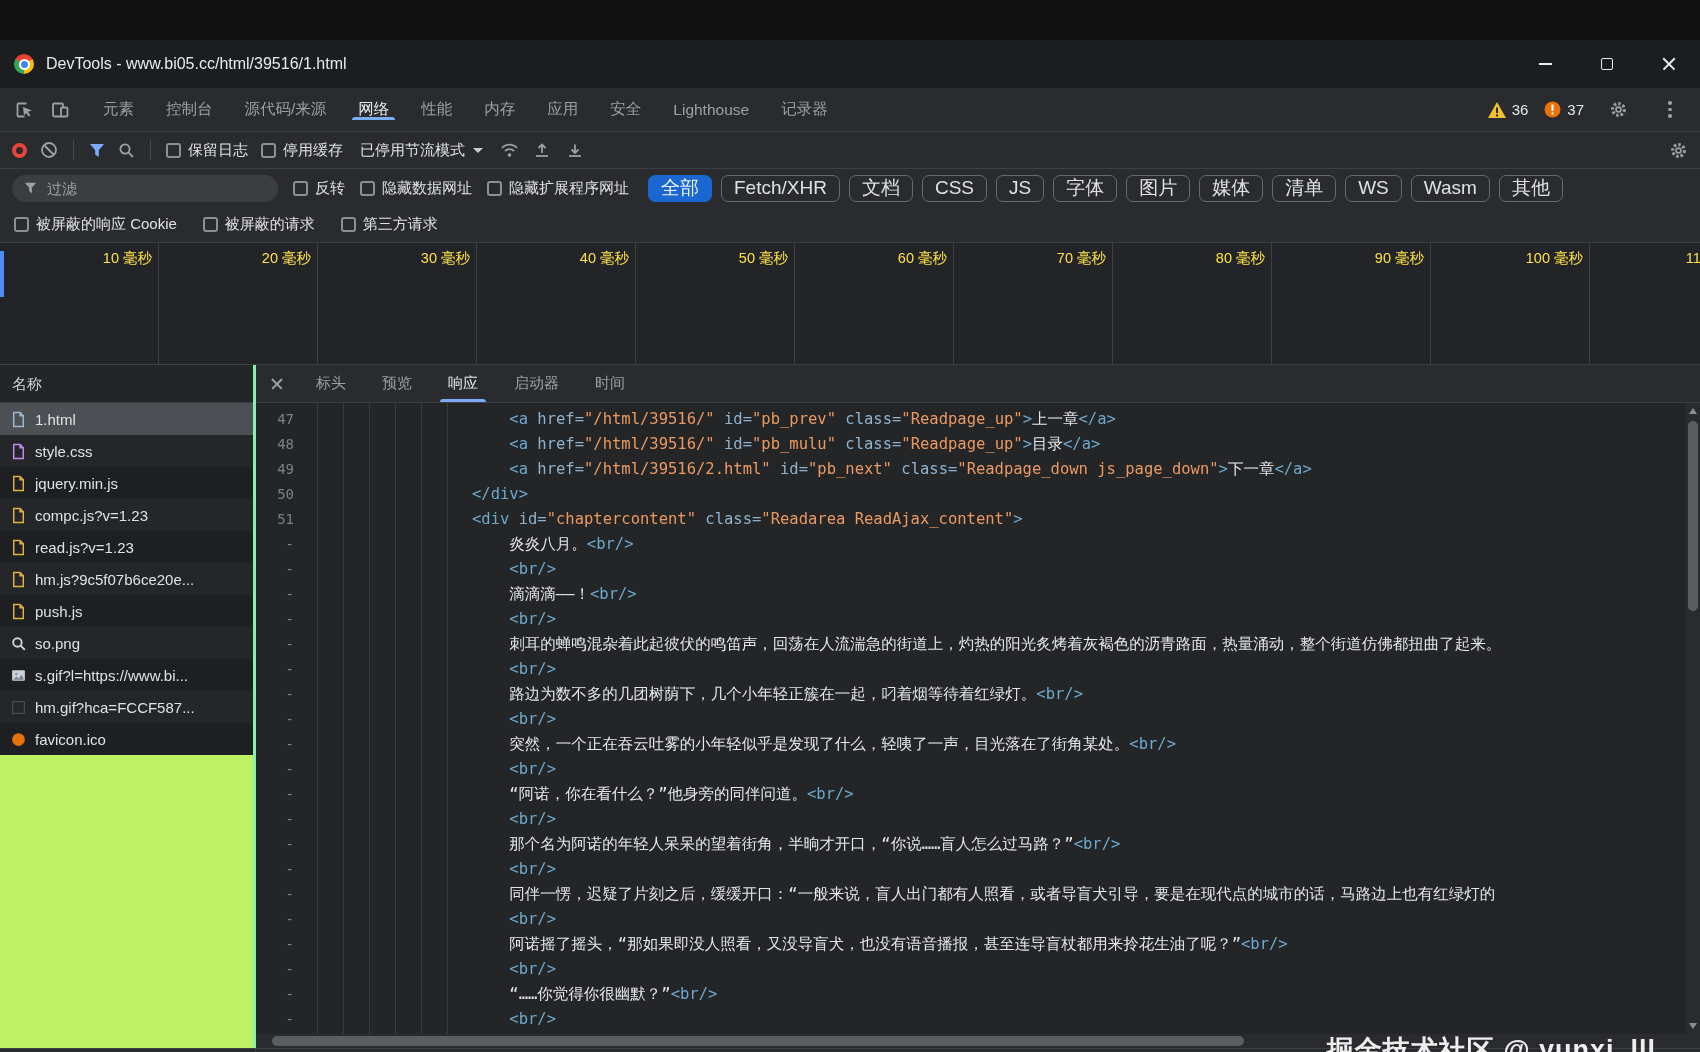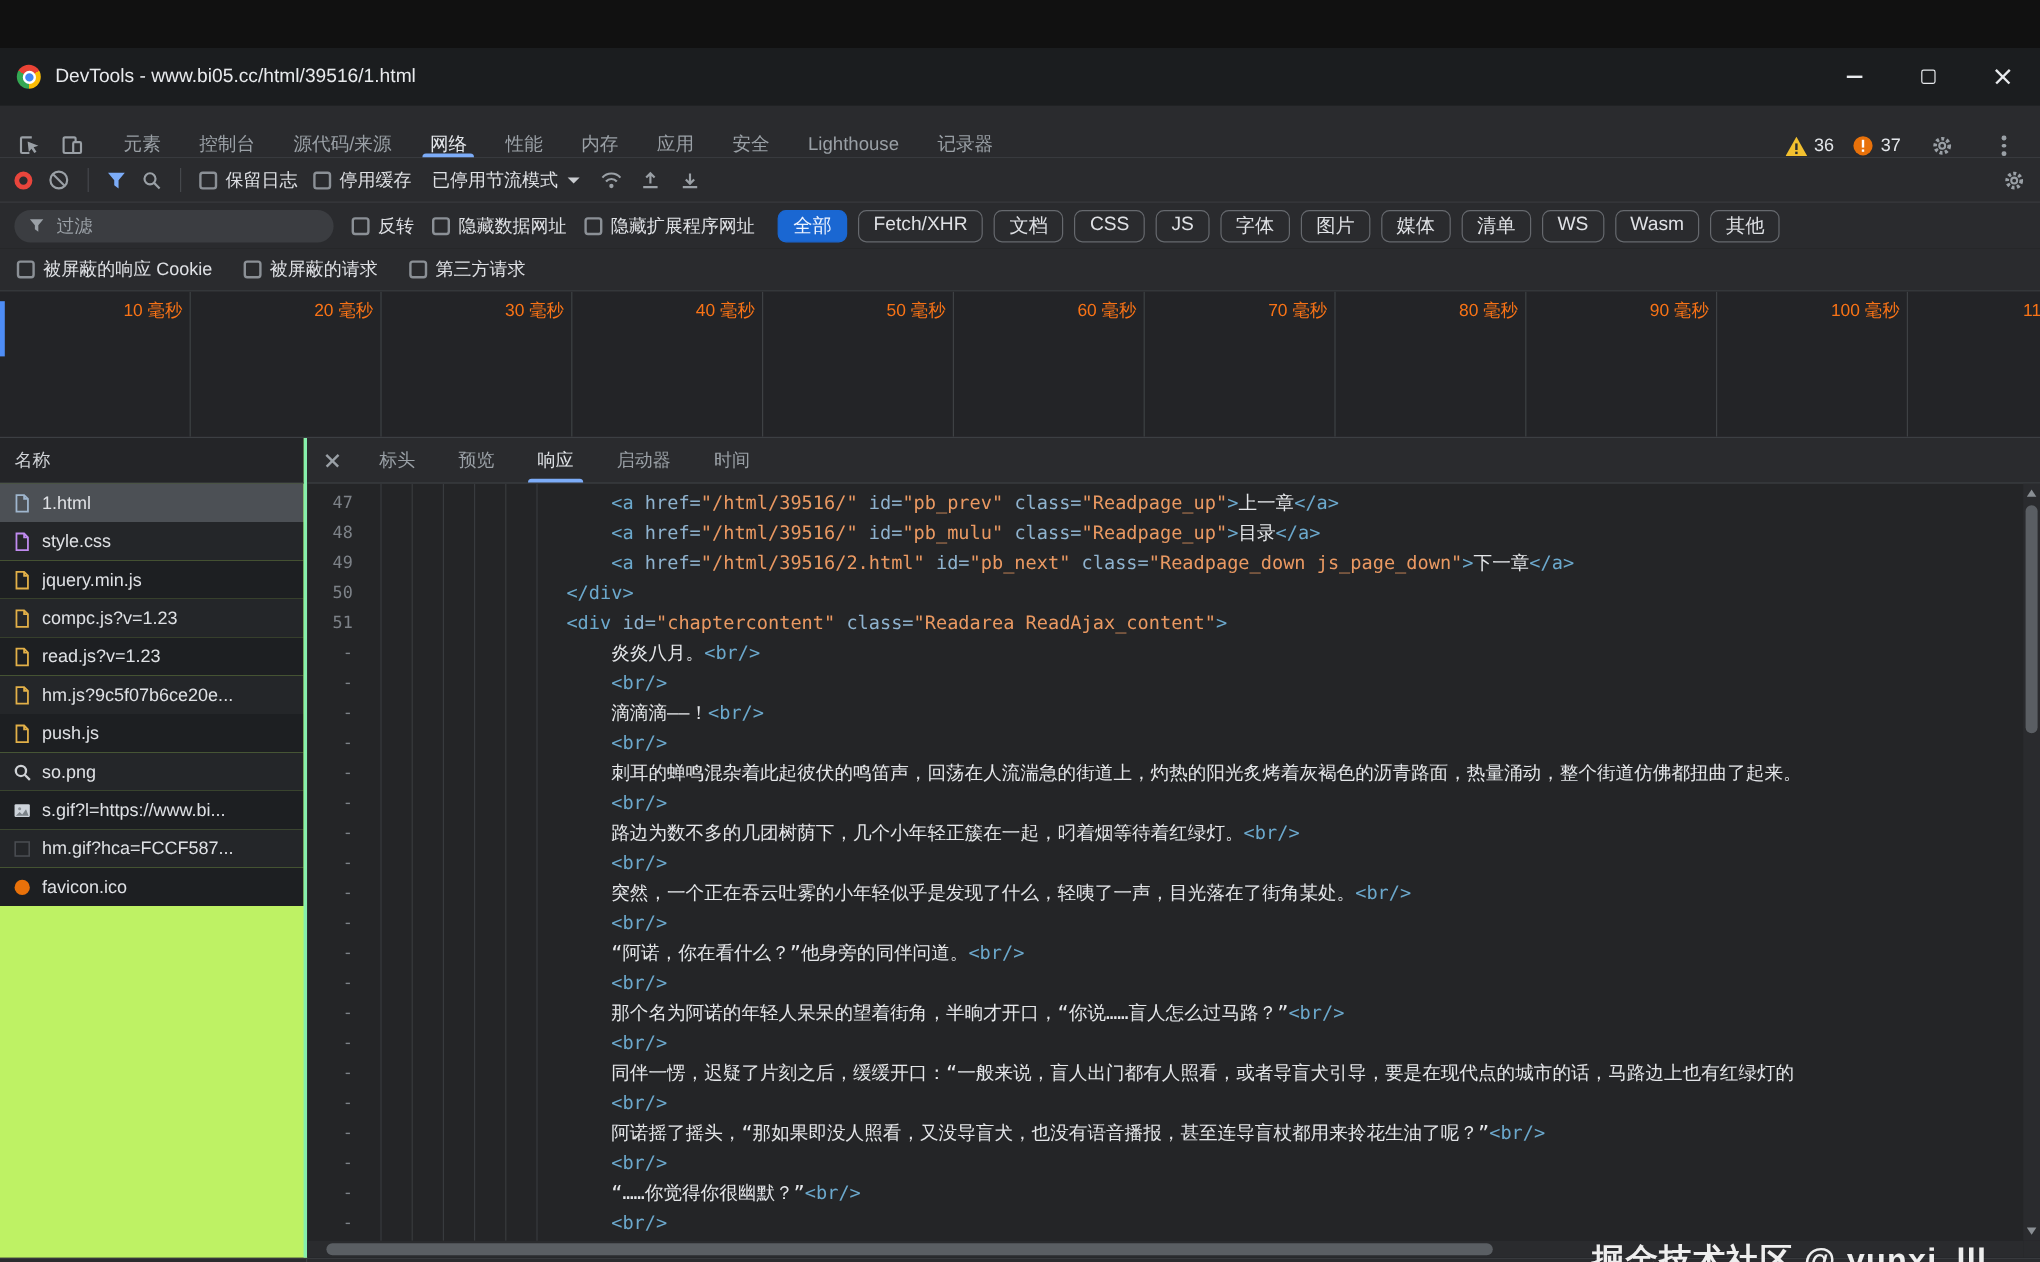--- a/index.html
+++ b/index.html
@@ -16,21 +16,21 @@
   .win-controls{margin-left:auto;display:flex;height:100%;}
   .wc{width:62px;display:flex;align-items:center;justify-content:center;color:#e8eaed;}
   .min-glyph{width:13px;height:2px;background:#e8eaed;display:block;}
   .max-glyph{width:12px;height:12px;border:1.5px solid #e8eaed;border-radius:2px;display:block;}
   .x-glyph{position:relative;width:14px;height:14px;display:block;}
   .x-glyph::before,.x-glyph::after{content:'';position:absolute;left:-1px;top:6px;width:16px;height:1.6px;background:#e8eaed;}
   .x-glyph::before{transform:rotate(45deg);}
   .x-glyph::after{transform:rotate(-45deg);}
 
   
-  .tabbar{height:44px;background:#2a2b2e;border-bottom:1px solid #3c3f43;display:flex;align-items:flex-end;padding-left:6px;}
+  .tabbar{height:44px;background:#2a2b2e;border-bottom:1px solid #3c3f43;display:flex;align-items:center;padding-left:6px;}
   .icon-btn{width:36px;display:flex;align-items:center;justify-content:center;flex:none;}
   .vsep{width:1px;background:#45484c;margin:10px 4px;}
   .tabs{display:flex;align-items:stretch;}
   .tab{padding:0 16px;display:flex;align-items:center;color:#9aa0a6;font-size:15.5px;position:relative;white-space:nowrap;cursor:default;}
   .tab.active{color:#e3e6ea;}
   .tab.active::after{content:'';position:absolute;left:10px;right:10px;bottom:0;height:3px;background:#7cacf8;border-radius:3px 3px 0 0;}
   .tab-right{margin-left:auto;display:flex;align-items:center;gap:16px;padding-right:12px;}
   .badge{display:flex;align-items:center;gap:6px;font-size:15px;color:#e3e6ea;}
   .kebab{display:flex;flex-direction:column;gap:3px;}
   .kebab i{width:3.5px;height:3.5px;border-radius:50%;background:#9aa0a6;display:block;}
@@ -43,30 +43,30 @@
   .select{display:flex;align-items:center;gap:8px;color:#dfe1e5;white-space:nowrap;padding:0 4px;}
   .caret{width:0;height:0;border-left:5px solid transparent;border-right:5px solid transparent;border-top:5.5px solid #c9ccd0;}
   .nt-spacer{flex:1;}
 
   
   .filterbar{height:38px;background:#2a2b2e;display:flex;align-items:center;gap:15px;padding:0 12px;font-size:15px;}
   .filter-pill{width:266px;height:27px;border-radius:14px;background:#3b3d41;display:flex;align-items:center;gap:8px;padding:0 12px;flex:none;}
   .filter-pill input{flex:1;background:transparent;border:none;outline:none;color:#dfe1e5;font-size:15px;font-family:"Liberation Sans",sans-serif;min-width:0;}
   .filter-pill input::placeholder{color:#9aa0a6;}
   .chips{display:flex;align-items:center;gap:9px;margin-left:4px;}
-  .chip{border:1px solid #66696e;border-radius:7px;padding:0 12px;height:27px;display:flex;align-items:center;color:#dfe1e5;font-size:16px;white-space:nowrap;cursor:default;}
+  .chip{border:1px solid #66696e;border-radius:7px;padding:0 12px;height:27px;display:flex;align-items:center;color:#dfe1e5;font-size:19px;white-space:nowrap;cursor:default;}
   .chip.active{background:#1a67d2;border-color:#1a67d2;color:#eef3fe;}
 
   
   .checkrow{height:36px;background:#2a2b2e;border-bottom:1px solid #3c3f43;display:flex;align-items:center;gap:26px;padding:0 14px;font-size:15px;}
 
   
   .timeline{height:122px;background:#232427;border-bottom:1px solid #3c3f43;display:flex;position:relative;overflow:hidden;}
   .tcell{width:159px;flex:none;border-right:1px solid #3e4144;position:relative;}
-  .tlabel{position:absolute;top:6px;right:6px;color:#f97316;font-size:14.5px;white-space:nowrap;}
+  .tlabel{position:absolute;top:6px;right:6px;color:#fde047;font-size:14.5px;white-space:nowrap;}
   .tl-activity{position:absolute;left:0;top:8px;width:4px;height:46px;background:#4e8df6;}
 
   
   .main{display:flex;height:683px;}
   .left{width:256px;border-right:3px solid #86efac;display:flex;flex-direction:column;background:#bef264;flex:none;}
   .left-head{height:38px;line-height:38px;padding-left:12px;color:#cfd2d6;font-size:15px;border-bottom:1px solid #3c3f43;background:#242528;}
   .req-list{flex:1;overflow:hidden;}
   .req-row{height:32px;display:flex;align-items:center;padding-left:10px;font-size:15px;color:#dfe1e5;white-space:nowrap;overflow:hidden;cursor:default;}
   .req-row:nth-child(odd){background:#1d1f22;}
   .req-row:nth-child(even){background:#242629;}

